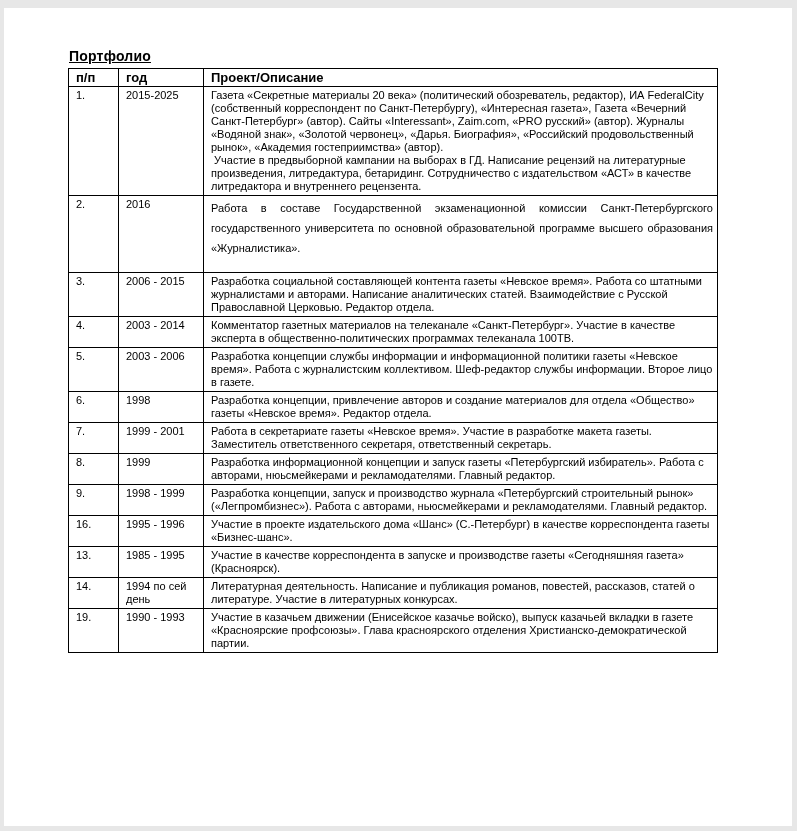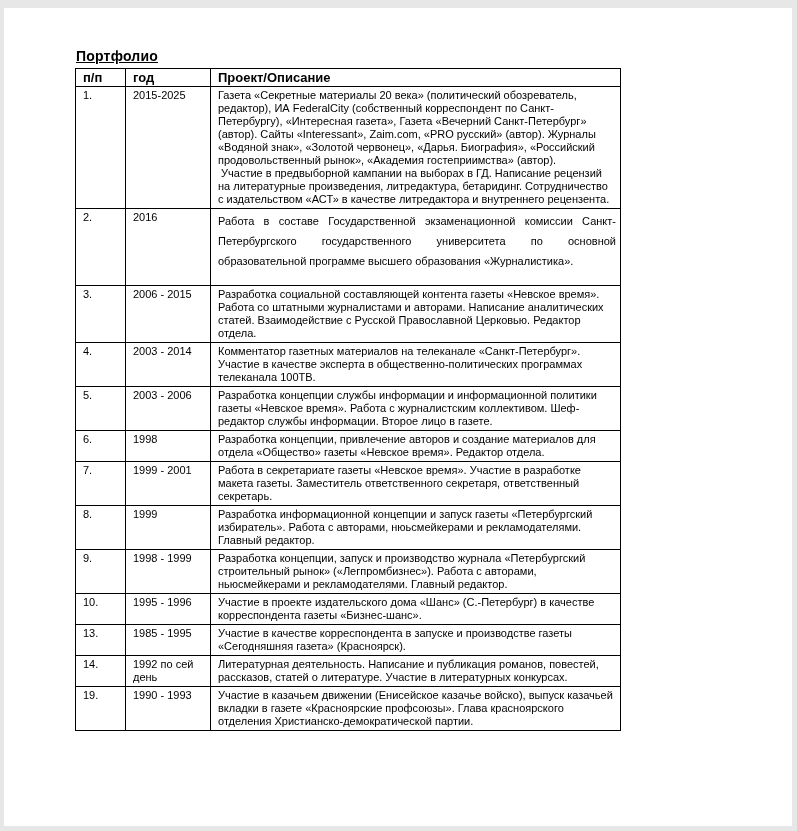--- a/index.html
+++ b/index.html
@@ -19,32 +19,31 @@
     position: absolute;
     left: 4px;
     top: 8px;
     width: 788px;
     height: 818px;
     background: #ffffff;
     box-sizing: border-box;
   }
   .content {
     padding: 40px 0 0 64px;
-    margin-left: 7px;
   }
   .doc-title {
     font-size: 14px;
     font-weight: bold;
     text-decoration: underline;
     margin: 0 0 4px 1px;
     letter-spacing: 0.2px;
   }
   table.portfolio {
     border-collapse: collapse;
-    width: 546px;
+    width: 650px;
     table-layout: fixed;
     font-size: 11px;
     line-height: 13px;
   }
   table.portfolio col.c-num  { width: 50px; }
   table.portfolio col.c-year { width: 85px; }
   table.portfolio th,
   table.portfolio td {
     border: 1px solid #000;
     vertical-align: top;
@@ -128,32 +127,32 @@
             <td class="num">8.</td>
             <td class="year">1999</td>
             <td class="desc">Разработка информационной концепции и запуск газеты «Петербургский избиратель». Работа с авторами, нюьсмейкерами и рекламодателями. Главный редактор.</td>
           </tr>
           <tr>
             <td class="num">9.</td>
             <td class="year">1998 - 1999</td>
             <td class="desc">Разработка концепции, запуск и производство журнала «Петербургский строительный рынок» («Легпромбизнес»). Работа с авторами, ньюсмейкерами и рекламодателями. Главный редактор.</td>
           </tr>
           <tr>
-            <td class="num">10.</td>
+            <td class="num">16.</td>
             <td class="year">1995 - 1996</td>
             <td class="desc">Участие в проекте издательского дома «Шанс» (С.-Петербург) в качестве корреспондента газеты «Бизнес-шанс».</td>
           </tr>
           <tr>
             <td class="num">13.</td>
             <td class="year">1985 - 1995</td>
             <td class="desc">Участие в качестве корреспондента в запуске и производстве газеты «Сегодняшняя газета» (Красноярск).</td>
           </tr>
           <tr>
             <td class="num">14.</td>
-            <td class="year">1992 по сей день</td>
+            <td class="year">1994 по сей день</td>
             <td class="desc">Литературная деятельность. Написание и публикация романов, повестей, рассказов, статей о литературе. Участие в литературных конкурсах.</td>
           </tr>
           <tr>
             <td class="num">19.</td>
             <td class="year">1990 - 1993</td>
             <td class="desc">Участие в казачьем движении (Енисейское казачье войско), выпуск казачьей вкладки в газете «Красноярские профсоюзы». Глава красноярского отделения Христианско-демократической партии.</td>
           </tr>
         </tbody>
     </table>
   </div>

